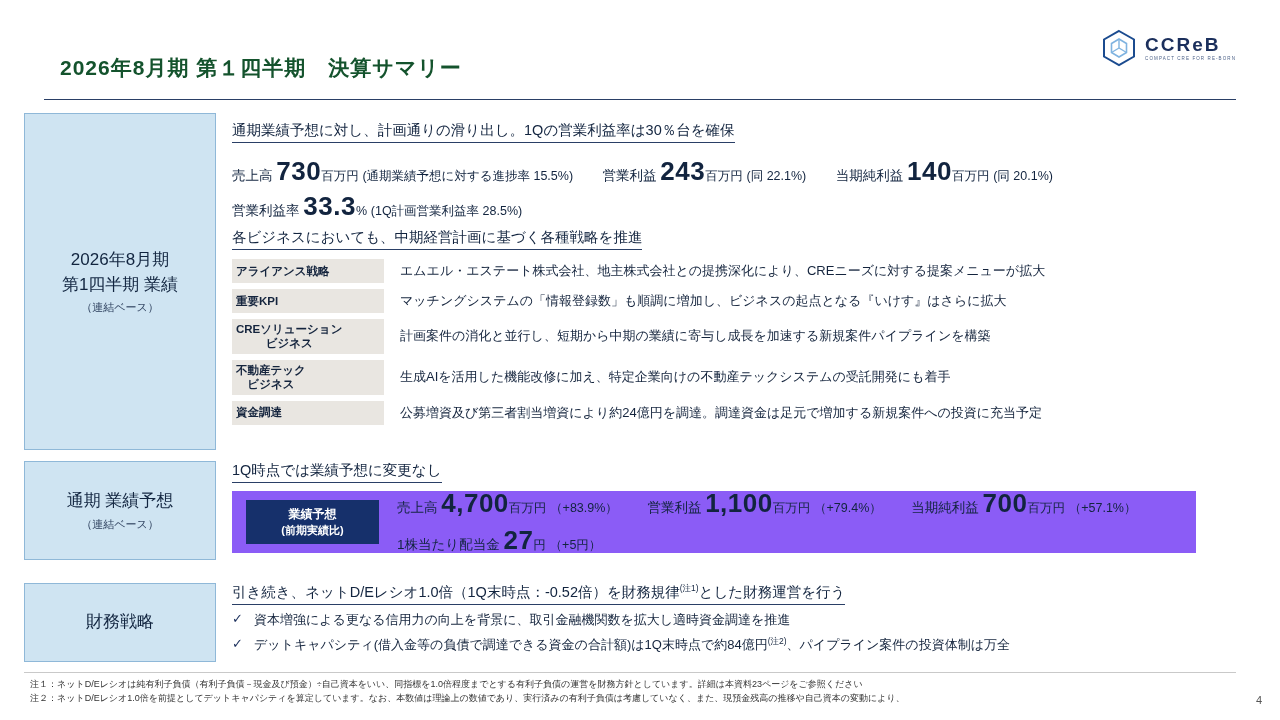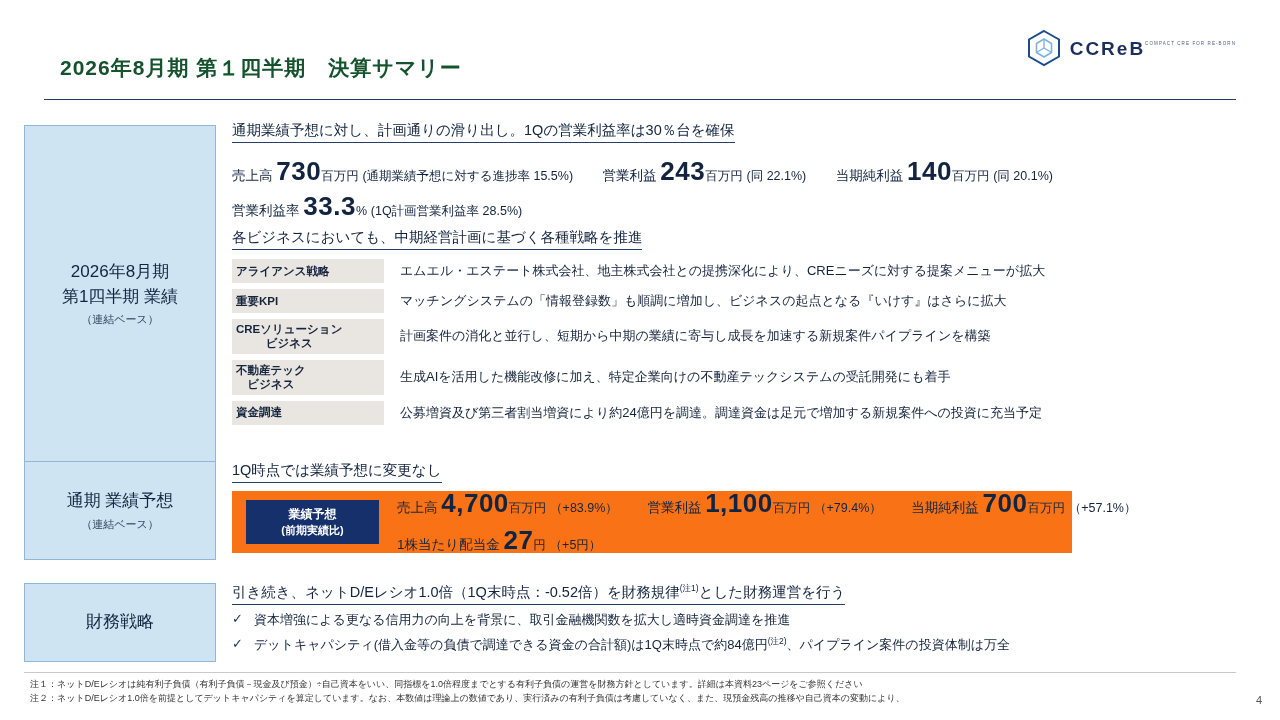--- a/index.html
+++ b/index.html
@@ -29,21 +29,21 @@
     width: 1192px; height: 1px;
     background: #2a3f66;
   }
   .logo {
     position: absolute;
     right: 44px; top: 28px;
     display: flex; align-items: center; gap: 6px;
   }
   .logo svg { display: block; }
   .logo-text {
-    display: flex; flex-direction: row; line-height: 1; text-align: right;
+    display: flex; flex-direction: column; line-height: 1;
   }
   .logo-main {
     font-size: 19px; font-weight: bold; letter-spacing: 2px;
     color: #1b2f5c;
   }
   .logo-sub {
     font-size: 4.5px; letter-spacing: 1.1px; color: #4a5f86; margin-top: 3px;
   }
 
   
@@ -52,21 +52,21 @@
     background: #cfe4f2;
     border: 1px solid #8fb8d8;
     display: flex; flex-direction: column;
     align-items: center; justify-content: center;
     text-align: center;
     color: #11243f;
   }
   .side-label .l1 { font-size: 17px; line-height: 1.45; }
   .side-label .l2 { font-size: 11px; margin-top: 3px; color: #2b3e5c; }
 
-  #block-q1 { left: 24px; top: 113px; width: 192px; height: 337px; margin-top: 12px; }
+  #block-q1 { left: 24px; top: 113px; width: 192px; height: 337px; }
   #block-fy { left: 24px; top: 461px; width: 192px; height: 99px; }
   #block-fin { left: 24px; top: 583px; width: 192px; height: 79px; }
 
   
   .content { position: absolute; }
 
   .headline {
     font-size: 14.5px;
     color: #12243f;
     border-bottom: 1px solid #2a3f66;
@@ -111,22 +111,22 @@
     margin-left: 16px;
     font-size: 13px;
     color: #14243d;
     white-space: nowrap;
   }
 
   
   .forecast-band {
     position: absolute;
     left: 232px; top: 491px;
-    width: 840px; height: 62px;
-    background: #f97316;
+    width: 964px; height: 62px;
+    background: #8b5cf6;
     display: flex; align-items: center;
   }
   .forecast-chip {
     margin-left: 14px;
     width: 133px; height: 44px;
     background: #16306b;
     color: #ffffff;
     font-size: 12px; font-weight: bold;
     display: flex; flex-direction: column;
     align-items: center; justify-content: center;

